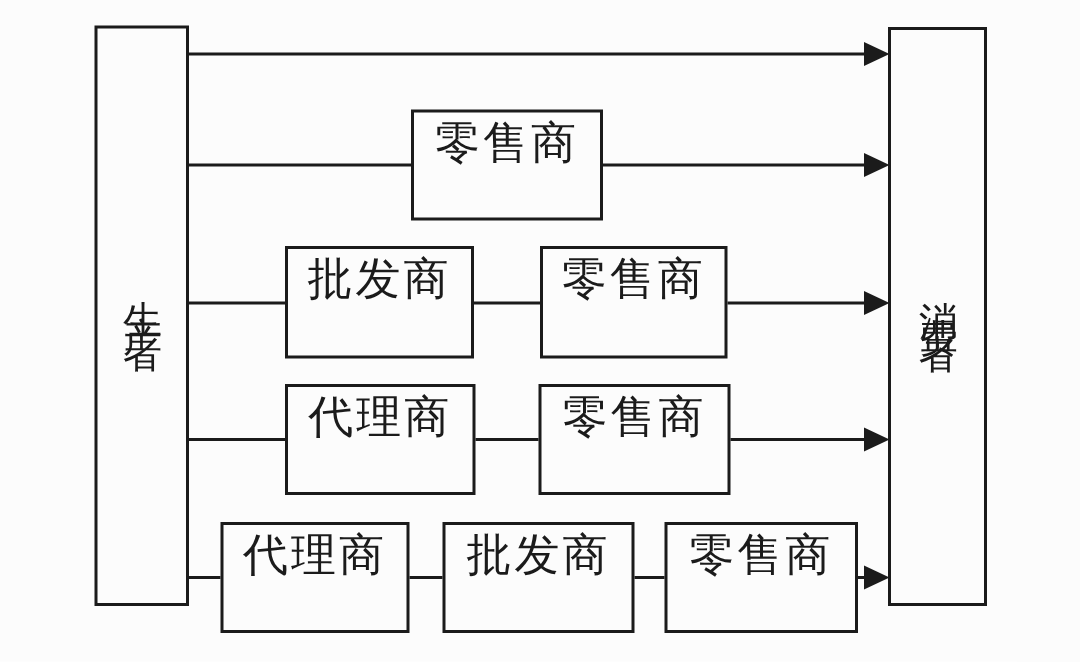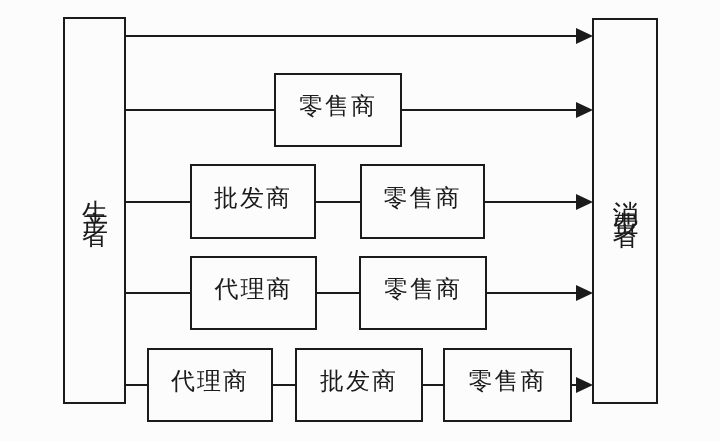--- a/index.html
+++ b/index.html
@@ -57,24 +57,24 @@
     border-left:17px solid var(--line);
     z-index:2;
   }
   
   .mbox{
     position:absolute;
     box-sizing:border-box;
     border:2px solid var(--line);
     background:var(--bg);
     display:flex;
-    align-items:center;
+    align-items:flex-start;
     justify-content:center;
     z-index:3;
-    font-size:24px;
+    font-size:30px;
     letter-spacing:2px;
     padding-bottom:8px;
   }
 </style>
 </head>
 <body>
 
 <div class="stage">
 
   <div class="vnode" style="left:63px;top:17px;width:63px;height:387px;">

